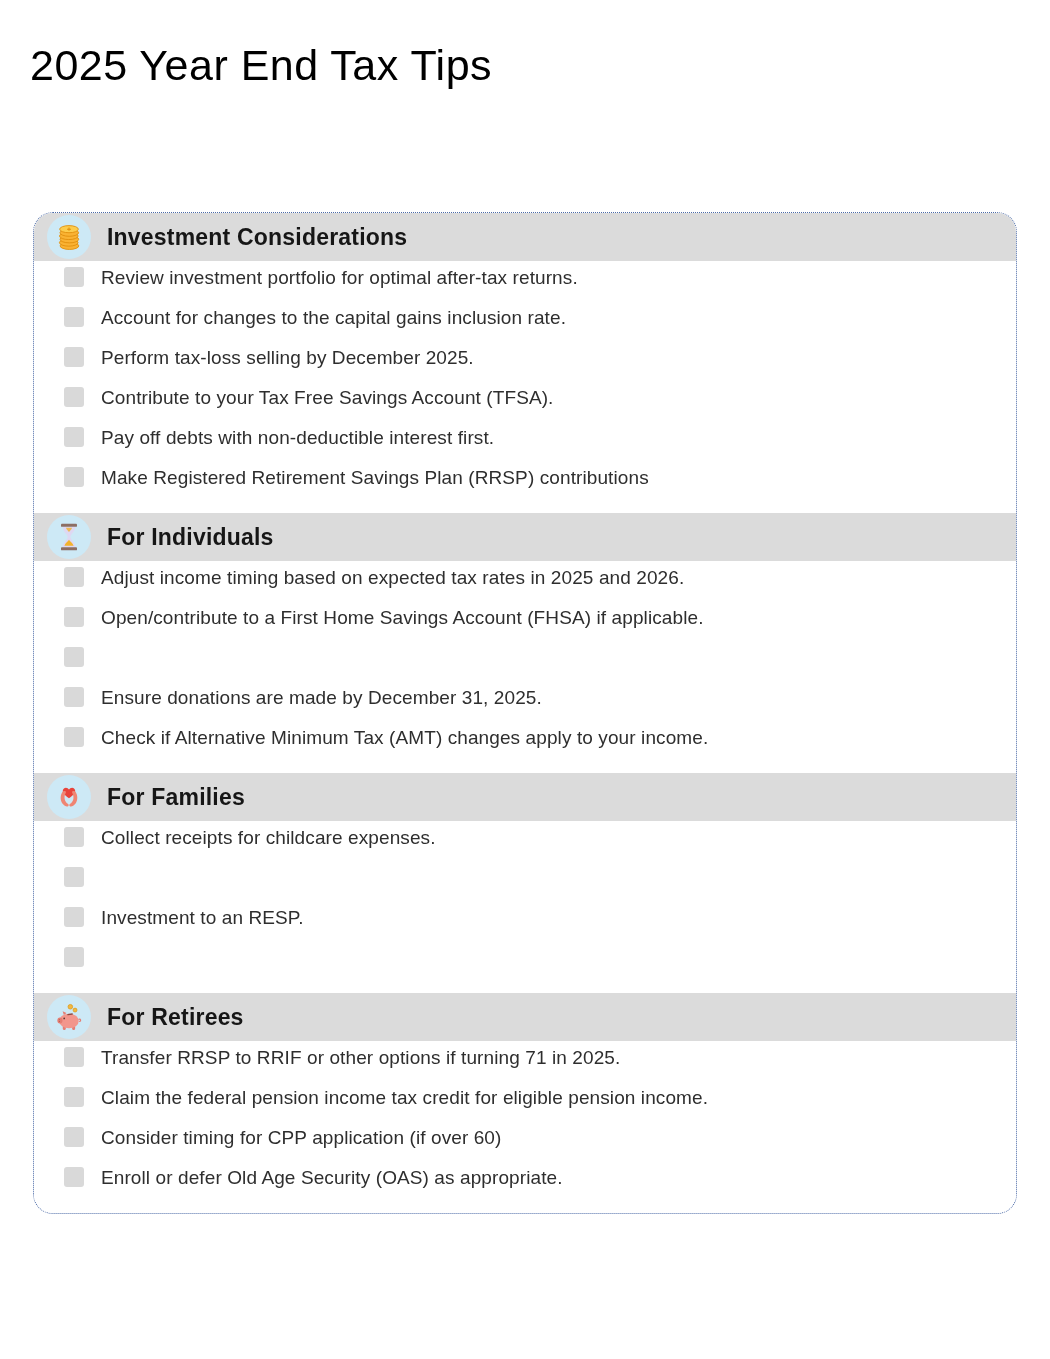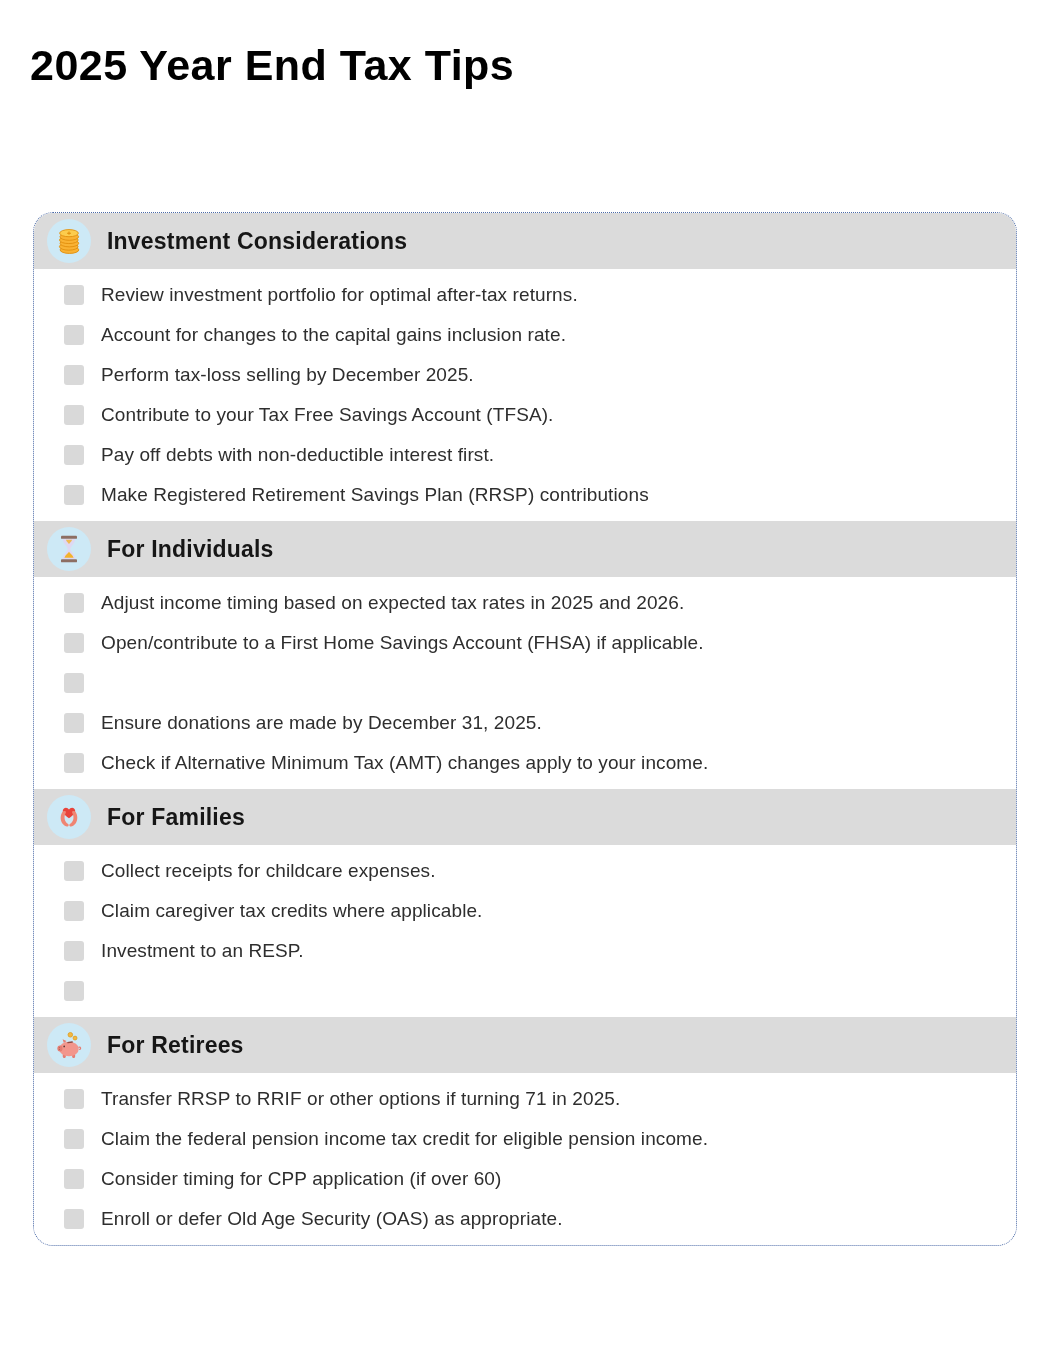--- a/index.html
+++ b/index.html
@@ -14,35 +14,35 @@
   html,body{background:#ffffff;}
   body{
     width:1050px;height:1359px;
     font-family:"Liberation Sans","DejaVu Sans",sans-serif;
     position:relative;
     overflow:hidden;
   }
   .page-title{
     margin:42px 0 0 30px;
     font-size:43px;
-    font-weight:bold;
+    font-weight:normal;
     color:#000000;
     letter-spacing:0.5px;
     line-height:1.1;
   }
   .checklist-box{
     margin:123px 0 0 33px;
     width:984px;
     border:1px dotted var(--border-color);
     border-radius:20px;
     overflow:hidden;
     background:#ffffff;
   }
   .section-header{
-    height:56px;
+    height:48px;
     background:var(--bar-bg);
     display:flex;
     align-items:center;
     padding-left:13px;
   }
   .icon-circle{
     width:44px;height:44px;
     border-radius:50%;
     background:var(--circle-bg);
     display:flex;align-items:center;justify-content:center;
@@ -56,21 +56,21 @@
     color:var(--header-text);
     letter-spacing:0.2px;
   }
   .section-items{
     padding:6px 0;
     background:#ffffff;
   }
   .check-item{
     height:40px;
     display:flex;
-    align-items:center;
+    align-items:flex-start;
     padding-left:30px;
   }
   .checkbox{
     width:20px;height:20px;
     background:var(--checkbox-bg);
     border-radius:3px;
     flex:0 0 auto;
     cursor:pointer;
   }
   .item-label{
@@ -189,21 +189,20 @@
       <span class="section-title">For Families</span>
     </div>
     <div class="section-items">
   <div class="check-item">
     <span class="checkbox"></span>
     <span class="item-label">Collect receipts for childcare expenses.</span>
   </div>
 
   <div class="check-item">
     <span class="checkbox"></span>
-    <span class="item-label">Claim caregiver tax credits where applicable.</span>
   </div>
 
   <div class="check-item">
     <span class="checkbox"></span>
     <span class="item-label">Investment to an RESP.</span>
   </div>
 
   <div class="check-item">
     <span class="checkbox"></span>
   </div>

